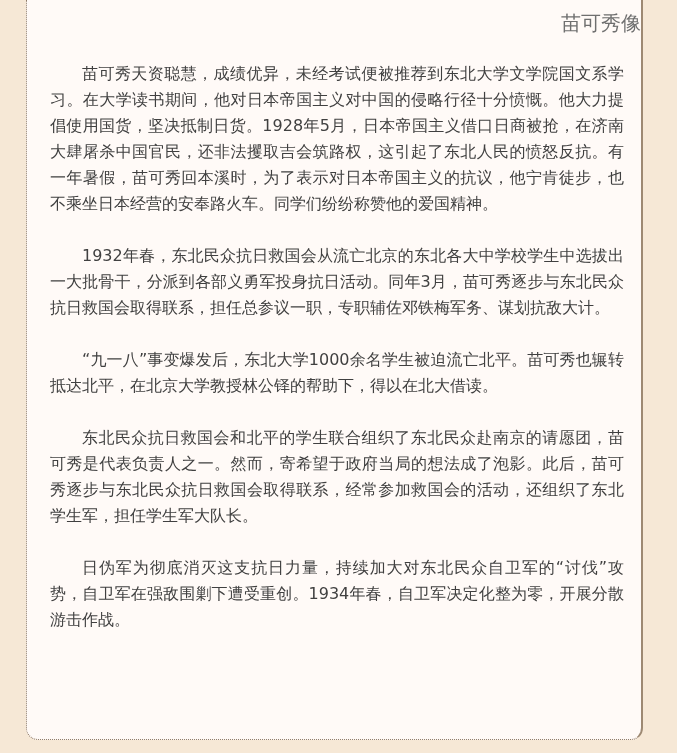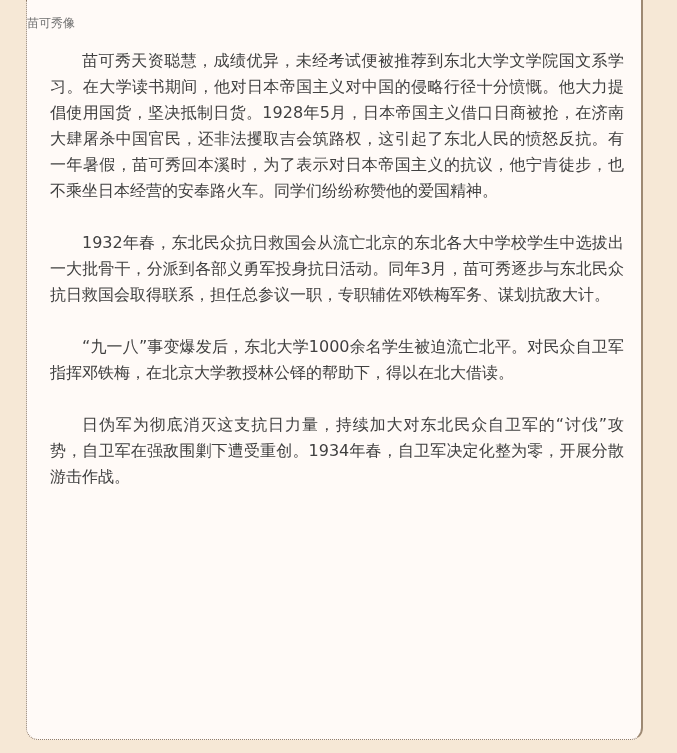--- a/index.html
+++ b/index.html
@@ -27,48 +27,49 @@
     box-sizing: border-box;
     background: var(--card-bg, #fffaf7);
     border-left: 1px dotted var(--border-col, #8d7966);
     border-bottom: 1px dotted var(--border-col, #8d7966);
     border-right: 2px solid var(--border-solid, #9d8973);
     border-radius: 0 0 12px 12px;
     overflow: hidden;
   }
   .caption {
     margin: 12px 0 0 0;
-    text-align: left;
-    font-size: 12px;
+    text-align: right;
+    font-size: 20px;
     line-height: 22px;
     color: var(--caption-col, #6f6f6f);
     font-weight: 400;
   }
   .body-text {
     padding: 0 17px 0 23px;
   }
   .body-text p {
     margin: 26px 0 0 0;
     font-size: 16px;
     line-height: 26px;
     color: var(--text-col, #404040);
     text-indent: 2em;
     text-align: justify;
     letter-spacing: 0;
   }
   .body-text p:first-child {
-    margin-top: 14px;
+    margin-top: 27px;
   }
 </style>
 </head>
 <body>
 
 <div class="page">
   <div class="article-card">
     <div class="caption">苗可秀像</div>
     <div class="body-text">
       <p>苗可秀天资聪慧，成绩优异，未经考试便被推荐到东北大学文学院国文系学习。在大学读书期间，他对日本帝国主义对中国的侵略行径十分愤慨。他大力提倡使用国货，坚决抵制日货。1928年5月，日本帝国主义借口日商被抢，在济南大肆屠杀中国官民，还非法攫取吉会筑路权，这引起了东北人民的愤怒反抗。有一年暑假，苗可秀回本溪时，为了表示对日本帝国主义的抗议，他宁肯徒步，也不乘坐日本经营的安奉路火车。同学们纷纷称赞他的爱国精神。</p>
       <p>1932年春，东北民众抗日救国会从流亡北京的东北各大中学校学生中选拔出一大批骨干，分派到各部义勇军投身抗日活动。同年3月，苗可秀逐步与东北民众抗日救国会取得联系，担任总参议一职，专职辅佐邓铁梅军务、谋划抗敌大计。</p>
-      <p>“九一八”事变爆发后，东北大学1000余名学生被迫流亡北平。对民众自卫军指挥邓铁梅，在北京大学教授林公铎的帮助下，得以在北大借读。</p>
+      <p>“九一八”事变爆发后，东北大学1000余名学生被迫流亡北平。苗可秀也辗转抵达北平，在北京大学教授林公铎的帮助下，得以在北大借读。</p>
+      <p>东北民众抗日救国会和北平的学生联合组织了东北民众赴南京的请愿团，苗可秀是代表负责人之一。然而，寄希望于政府当局的想法成了泡影。此后，苗可秀逐步与东北民众抗日救国会取得联系，经常参加救国会的活动，还组织了东北学生军，担任学生军大队长。</p>
       <p>日伪军为彻底消灭这支抗日力量，持续加大对东北民众自卫军的“讨伐”攻势，自卫军在强敌围剿下遭受重创。1934年春，自卫军决定化整为零，开展分散游击作战。</p>
     </div>
   </div>
 </div>
 
 </body></html>

